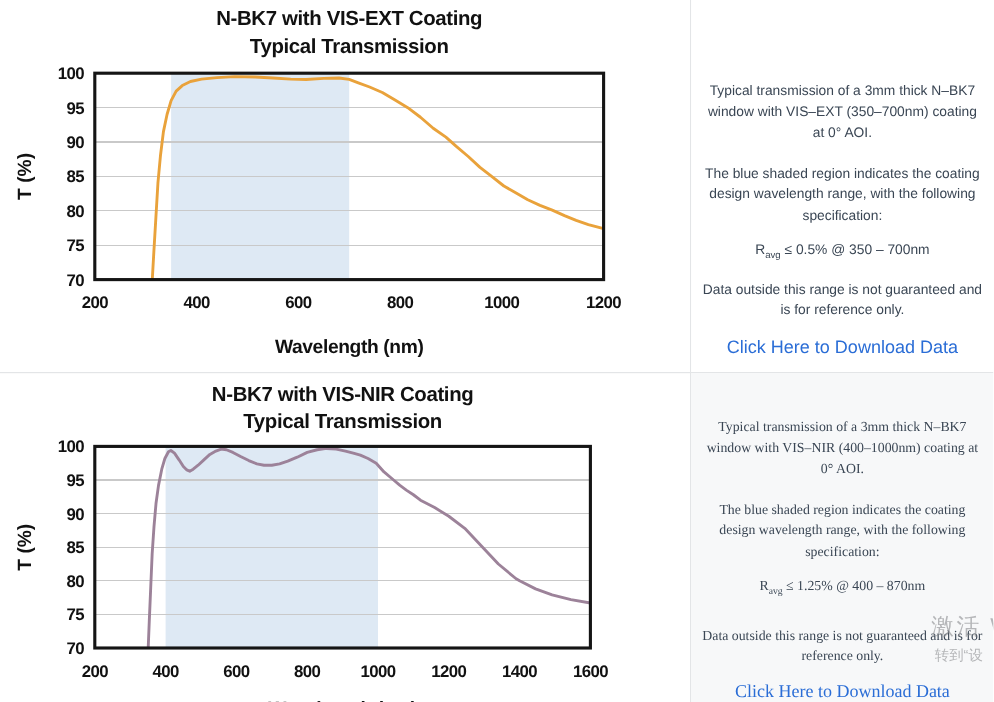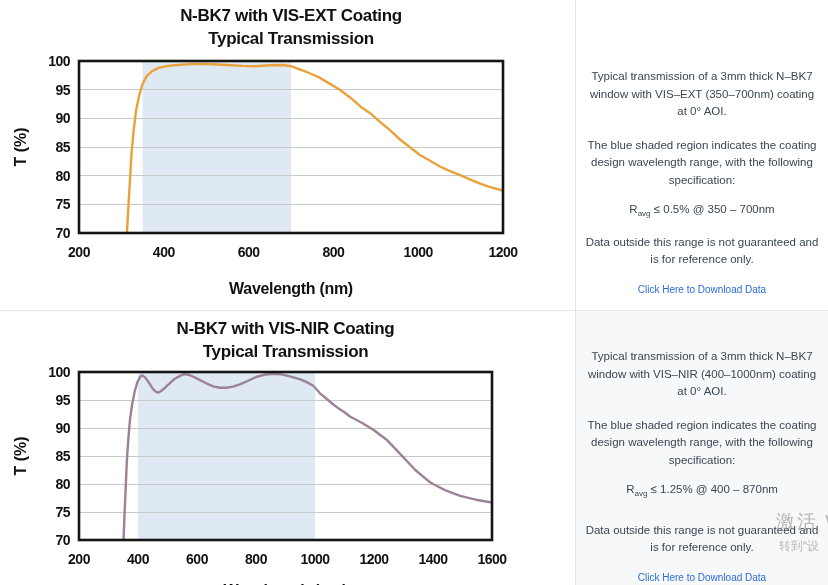--- a/index.html
+++ b/index.html
@@ -6,27 +6,27 @@
   #page{position:relative;width:828px;height:585px;overflow:hidden;background:#fff;
         font-family:"Liberation Sans",sans-serif;}
   .divider-v{position:absolute;left:575px;top:0;width:1px;height:585px;background:#e3e5e7;}
   .divider-h{position:absolute;left:0;top:310px;width:828px;height:1px;background:#e3e5e7;}
   .chart-svg{position:absolute;left:0;}
   #chart0{top:0;}
   #chart1{top:311px;}
   .panel{position:absolute;left:576px;width:252px;box-sizing:border-box;text-align:center;
          color:#3a4654;font-size:11.5px;line-height:17.5px;}
   .panel-top{top:0;height:310px;padding-top:52px;background:#fff;}
-  .panel-bottom{top:311px;height:274px;padding-top:21px;background:#f7f8f9;}
+  .panel-bottom{top:311px;height:274px;padding-top:21px;background:#f7f8f9;font-family:Liberation Serif, serif;}
   .panel p{margin:16px 9px 12px;}
   .specs{margin:12px 0 12px;}
   .spec-line{line-height:16.5px;}
   .spec-line sub{font-size:8px;line-height:0;}
   .gap{margin-top:24px !important;}
-  .dl{color:#2a6dd6;text-decoration:none;cursor:pointer;font-size:10px;}
+  .dl{color:#2a6dd6;text-decoration:none;cursor:pointer;font-size:15px;}
   .wm{position:absolute;color:rgba(140,142,145,.62);white-space:nowrap;pointer-events:none;}
   .wm1{left:776px;top:509px;font-size:19px;letter-spacing:2px;}
   .wm2{left:779px;top:538px;font-size:12px;}
 </style>
 </head>
 <body>
 
 <div id="page">
 
   <svg id="chart0" class="chart-svg" width="575" height="310">

